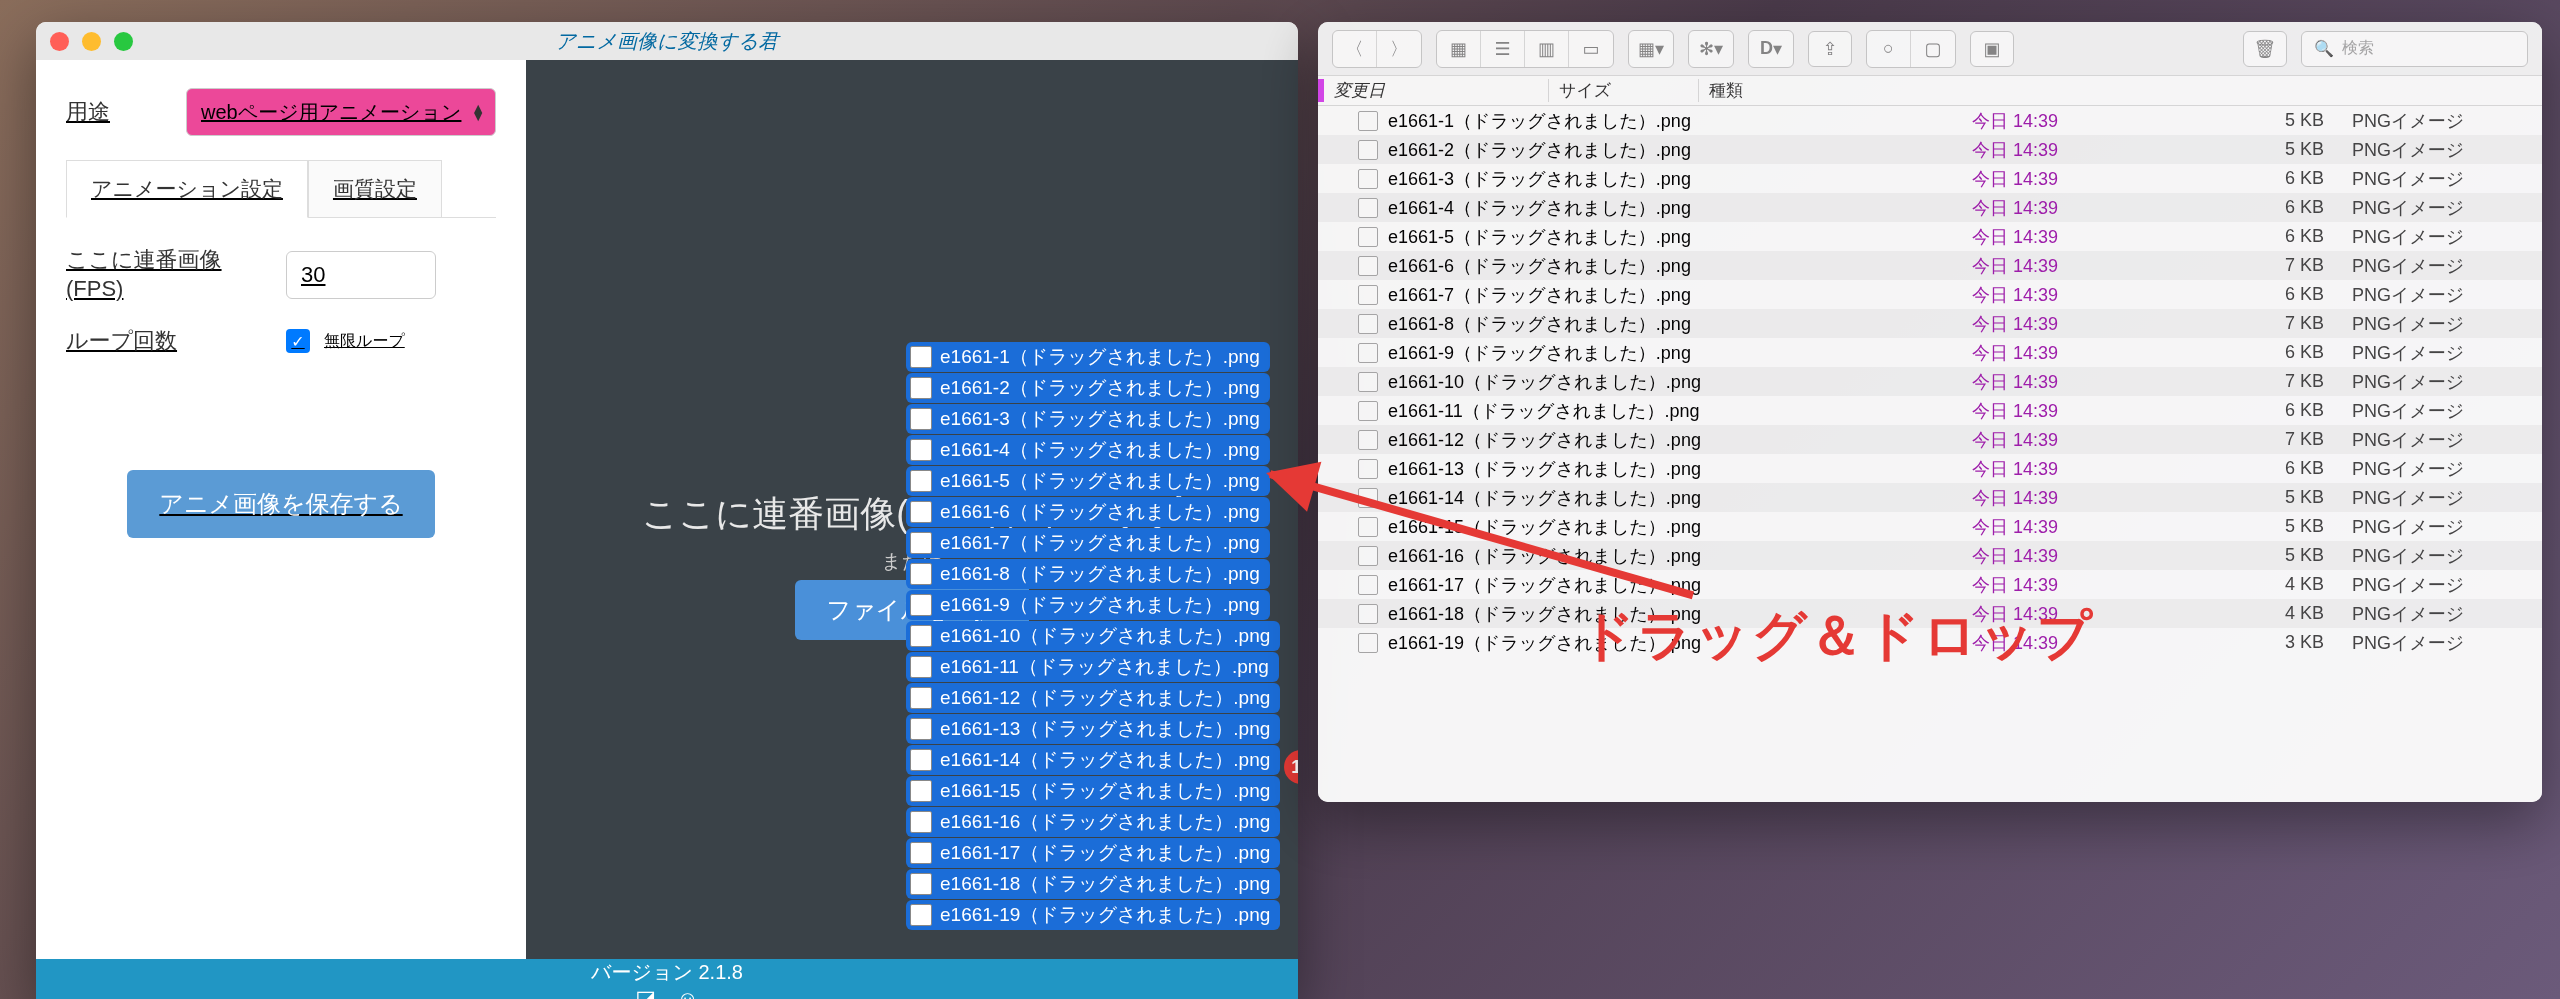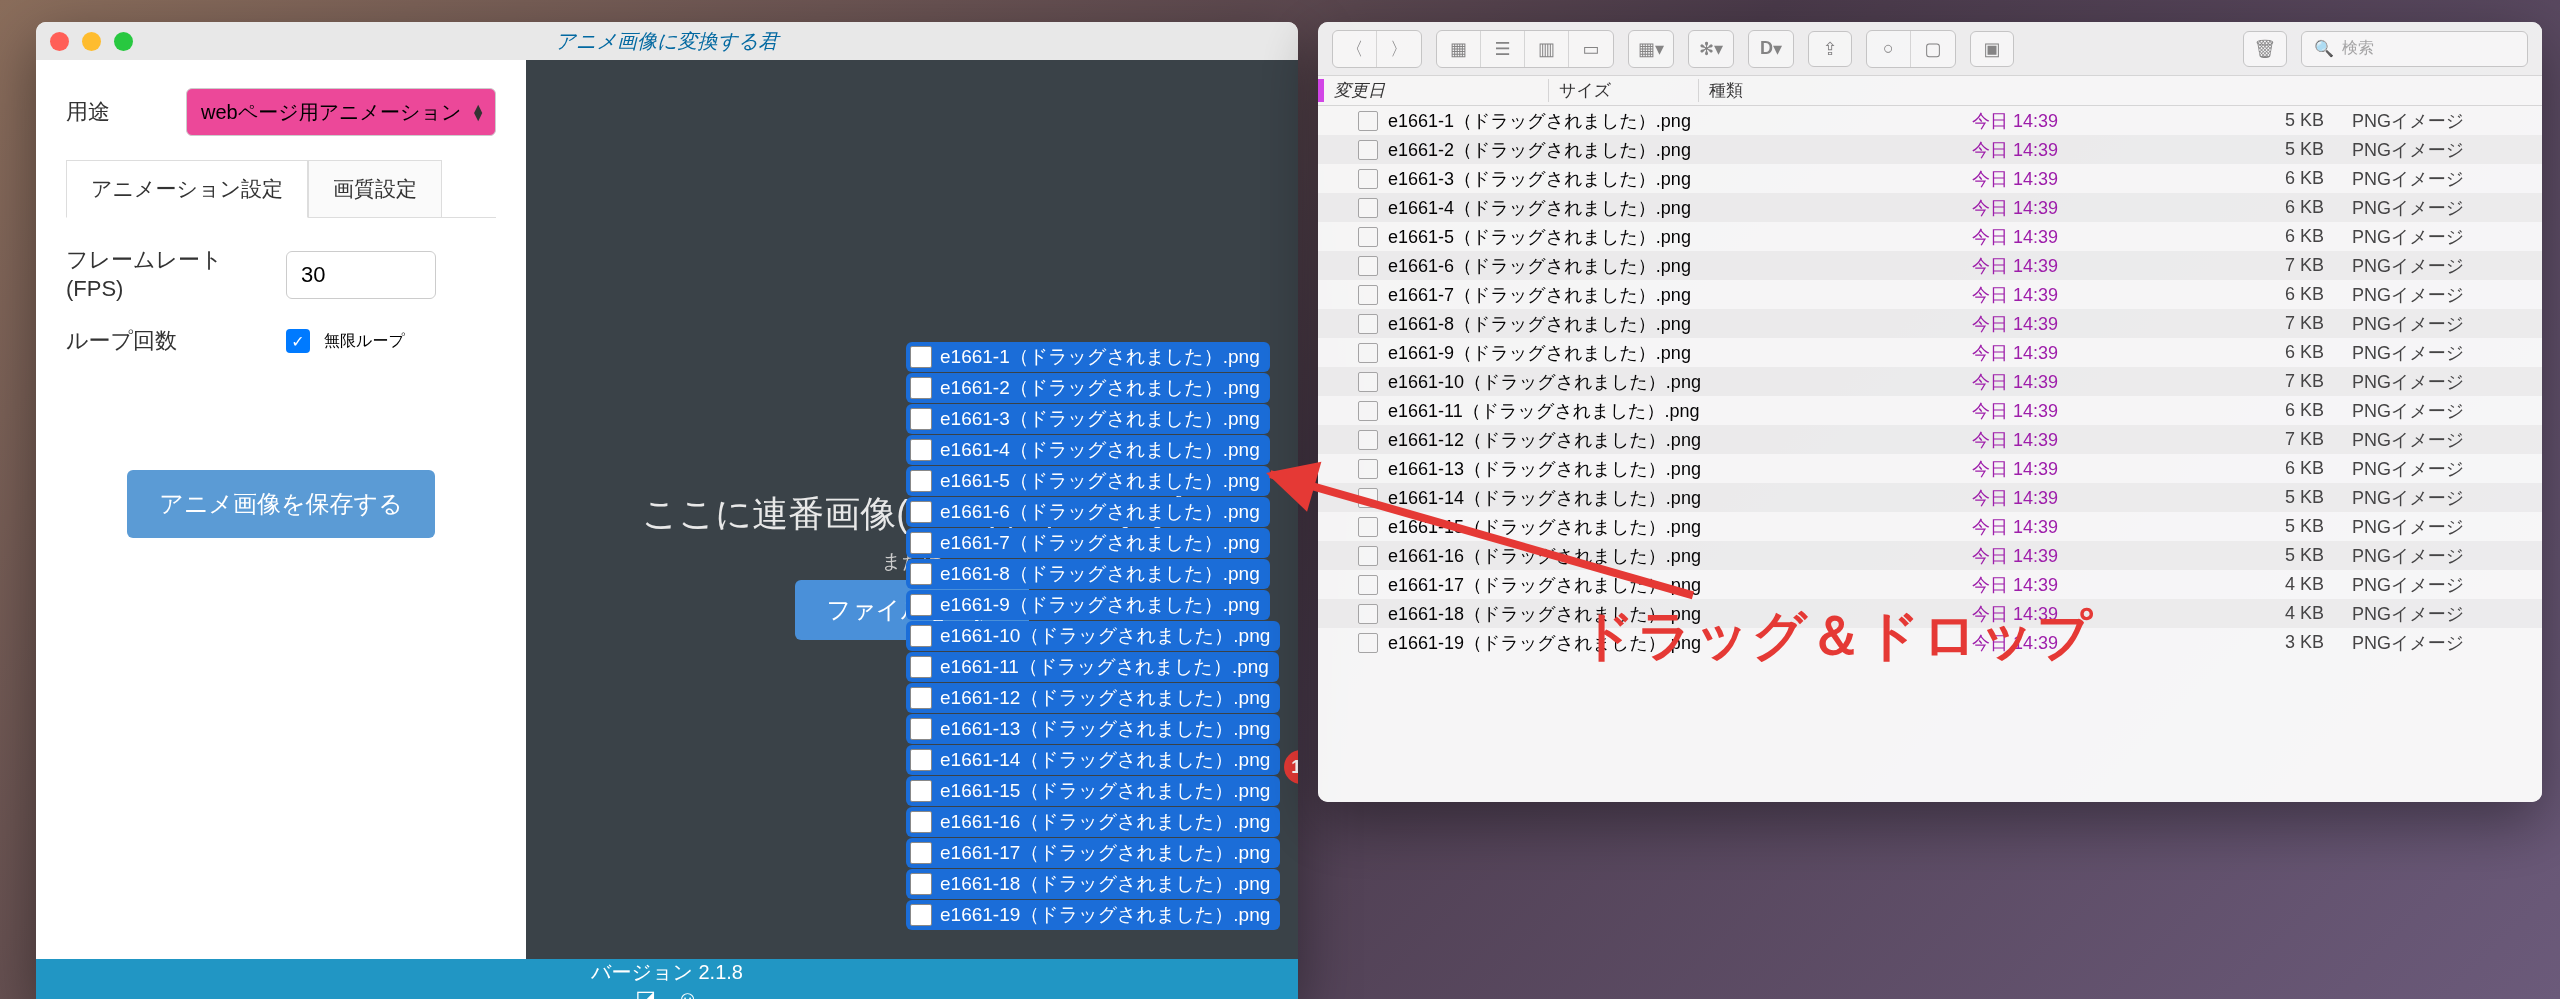--- a/index.html
+++ b/index.html
@@ -40,21 +40,21 @@
 .tl-yellow { background: #febc2e; }
 .tl-green { background: #28c840; }
 .titlebar-title {
   position: absolute;
   left: 50%;
   transform: translateX(-50%);
   font-size: 20px;
   color: #0369a1;
   font-style: italic;
 }
-.app-body { flex: 1; display: flex; }
+.app-body { flex: 1; display: flex; text-decoration: underline; }
 .sidebar {
   width: 490px;
   background: #fff;
   padding: 28px 30px;
   display: flex;
   flex-direction: column;
 }
 .form-row { display: flex; align-items: center; margin-bottom: 24px; gap: 20px; }
 .form-label { font-size: 22px; color: #333; width: 100px; }
 .form-label-multi { font-size: 22px; color: #333; width: 200px; line-height: 1.3; }
@@ -371,21 +371,21 @@
         <div class="select-box">
           <span>webページ用アニメーション</span>
           <span class="select-arrows">▲<br>▼</span>
         </div>
       </div>
       <div class="tabs">
         <div class="tab active">アニメーション設定</div>
         <div class="tab">画質設定</div>
       </div>
       <div class="form-row">
-        <div class="form-label-multi">フレームレート(FPS)</div>
+        <div class="form-label-multi">ここに連番画像(FPS)</div>
         <input class="input-box" value="30" style="">
       </div>
       <div class="form-row">
         <div class="form-label-multi">ループ回数</div>
         <div class="checkbox-row">
           <div class="checkbox">✓</div>
           <span>無限ループ</span>
         </div>
       </div>
       <button class="save-btn">アニメ画像を保存する</button>

